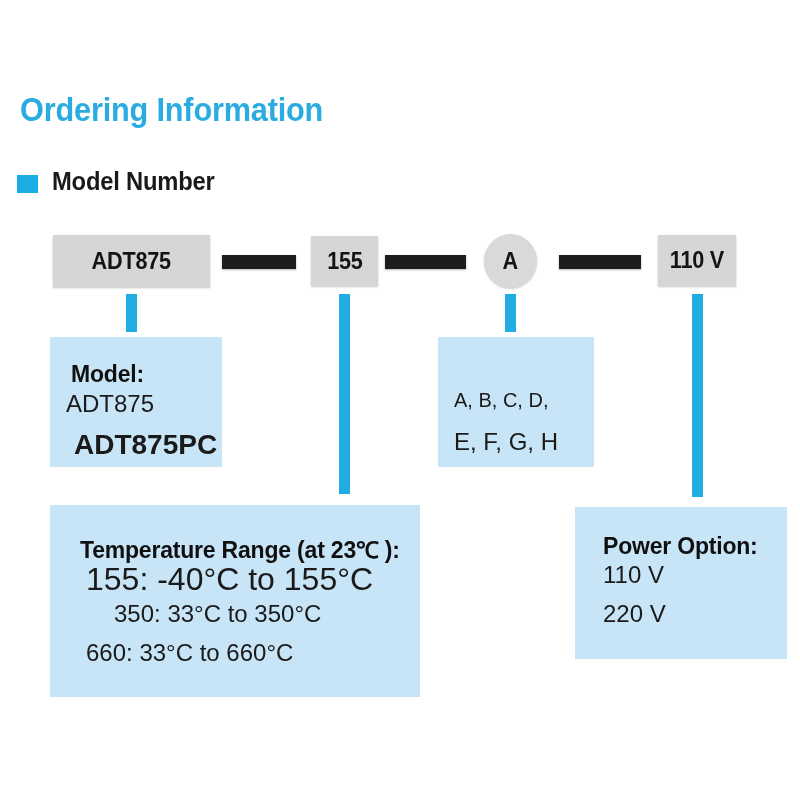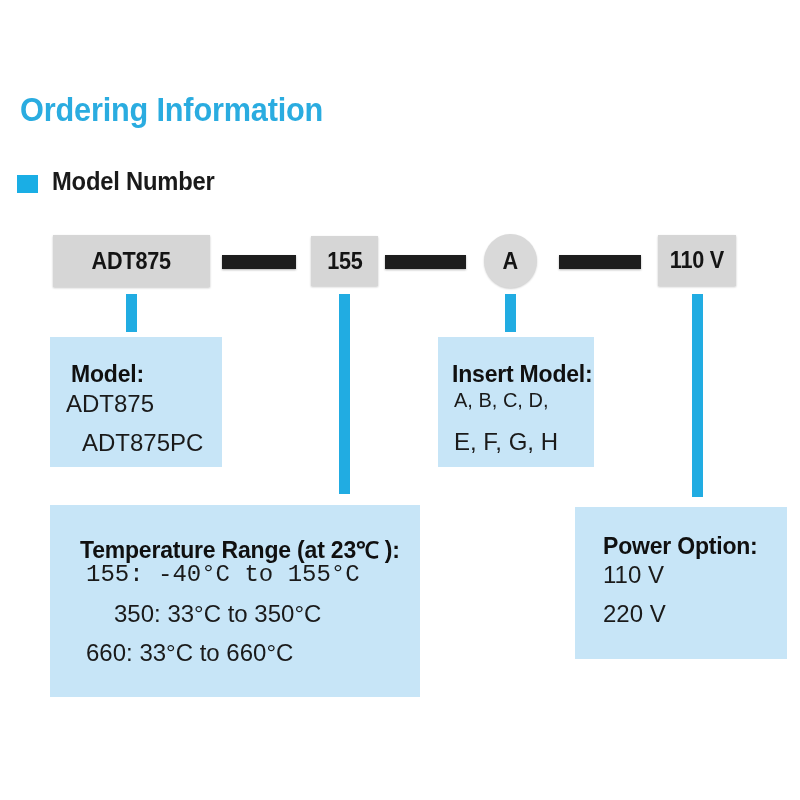--- a/index.html
+++ b/index.html
@@ -100,32 +100,32 @@
   }
   .callout .line {
     color: #1a1a1a;
     white-space: nowrap;
   }
 
   
   #callout-model { left: 50px; top: 337px; width: 172px; height: 130px; }
   #callout-model .head { position:absolute; left: 21px; top: 13px;  font-size: 23px; }
   #callout-model .l1   { position:absolute; left: 16px; top: 53px;  font-size: 24px; }
-  #callout-model .l2   { position:absolute; left: 32px; top: 92px;  font-size: 24px; }
+  #callout-model .l2   { position:absolute; left: 24px; top: 92px;  font-size: 28px; font-weight: bold; }
 
   
   #callout-insert { left: 438px; top: 337px; width: 156px; height: 130px; }
   #callout-insert .head { position:absolute; left: 14px; top: 13px; font-size: 23px; }
   #callout-insert .l1   { position:absolute; left: 16px; top: 52px; font-size: 20px; }
   #callout-insert .l2   { position:absolute; left: 16px; top: 91px; font-size: 24px; }
 
   
   #callout-temp { left: 50px; top: 505px; width: 370px; height: 192px; }
   #callout-temp .head { position:absolute; left: 30px; top: 17px;  font-size: 23px; }
-  #callout-temp .l1   { position:absolute; left: 36px; top: 56px;  font-size: 24px; font-family: Liberation Mono, monospace; }
+  #callout-temp .l1   { position:absolute; left: 36px; top: 56px;  font-size: 32px; }
   #callout-temp .l2   { position:absolute; left: 36px; top: 95px;  font-size: 24px; margin-left: 28px; }
   #callout-temp .l3   { position:absolute; left: 36px; top: 134px; font-size: 24px; }
 
   
   #callout-power { left: 575px; top: 507px; width: 212px; height: 152px; }
   #callout-power .head { position:absolute; left: 28px; top: 15px; font-size: 23px; }
   #callout-power .l1   { position:absolute; left: 28px; top: 54px; font-size: 24px; }
   #callout-power .l2   { position:absolute; left: 28px; top: 93px; font-size: 24px; }
 </style>
 </head>
@@ -169,21 +169,20 @@
 
   <div class="connector" style="left:692px; top:294px; height:203px;"></div>
 
   <div class="callout" id="callout-model">
     <div class="head">Model:</div>
     <div class="line l1">ADT875</div>
     <div class="line l2">ADT875PC</div>
   </div>
 
   <div class="callout" id="callout-insert">
-    <div class="head">Insert Model:</div>
     <div class="line l1">A, B, C, D,</div>
     <div class="line l2">E, F, G, H</div>
   </div>
 
   <div class="callout" id="callout-temp">
     <div class="head">Temperature Range (at 23℃ ):</div>
     <div class="line l1">155: -40°C to 155°C</div>
     <div class="line l2">350: 33°C to 350°C</div>
     <div class="line l3">660: 33°C to 660°C</div>
   </div>

